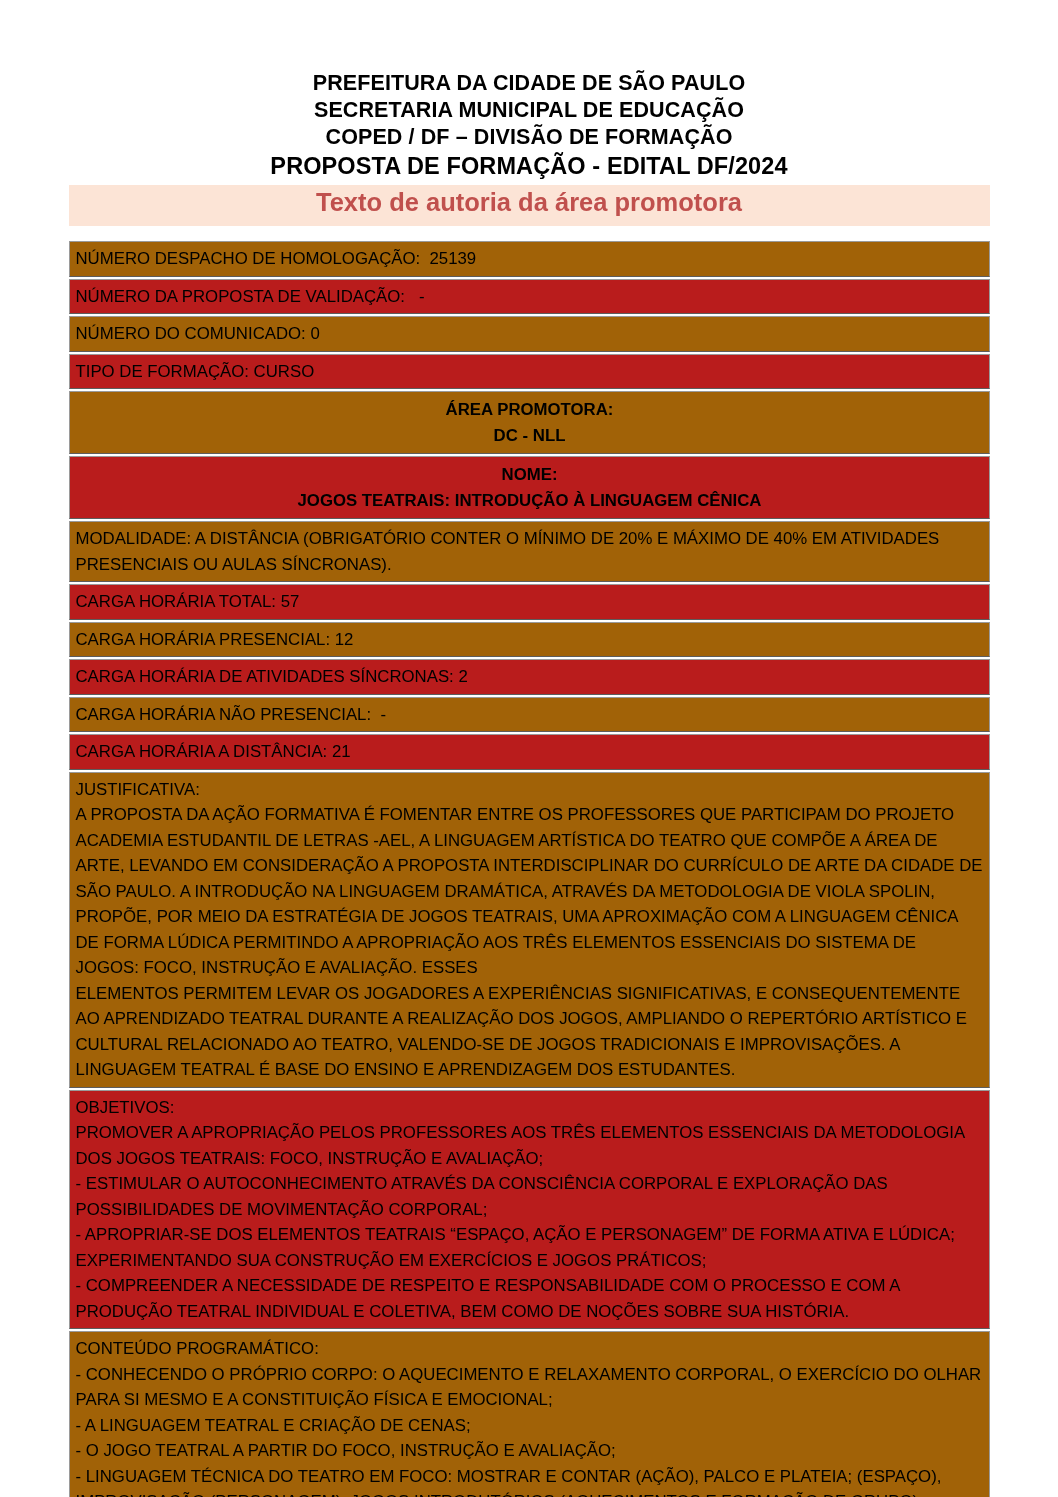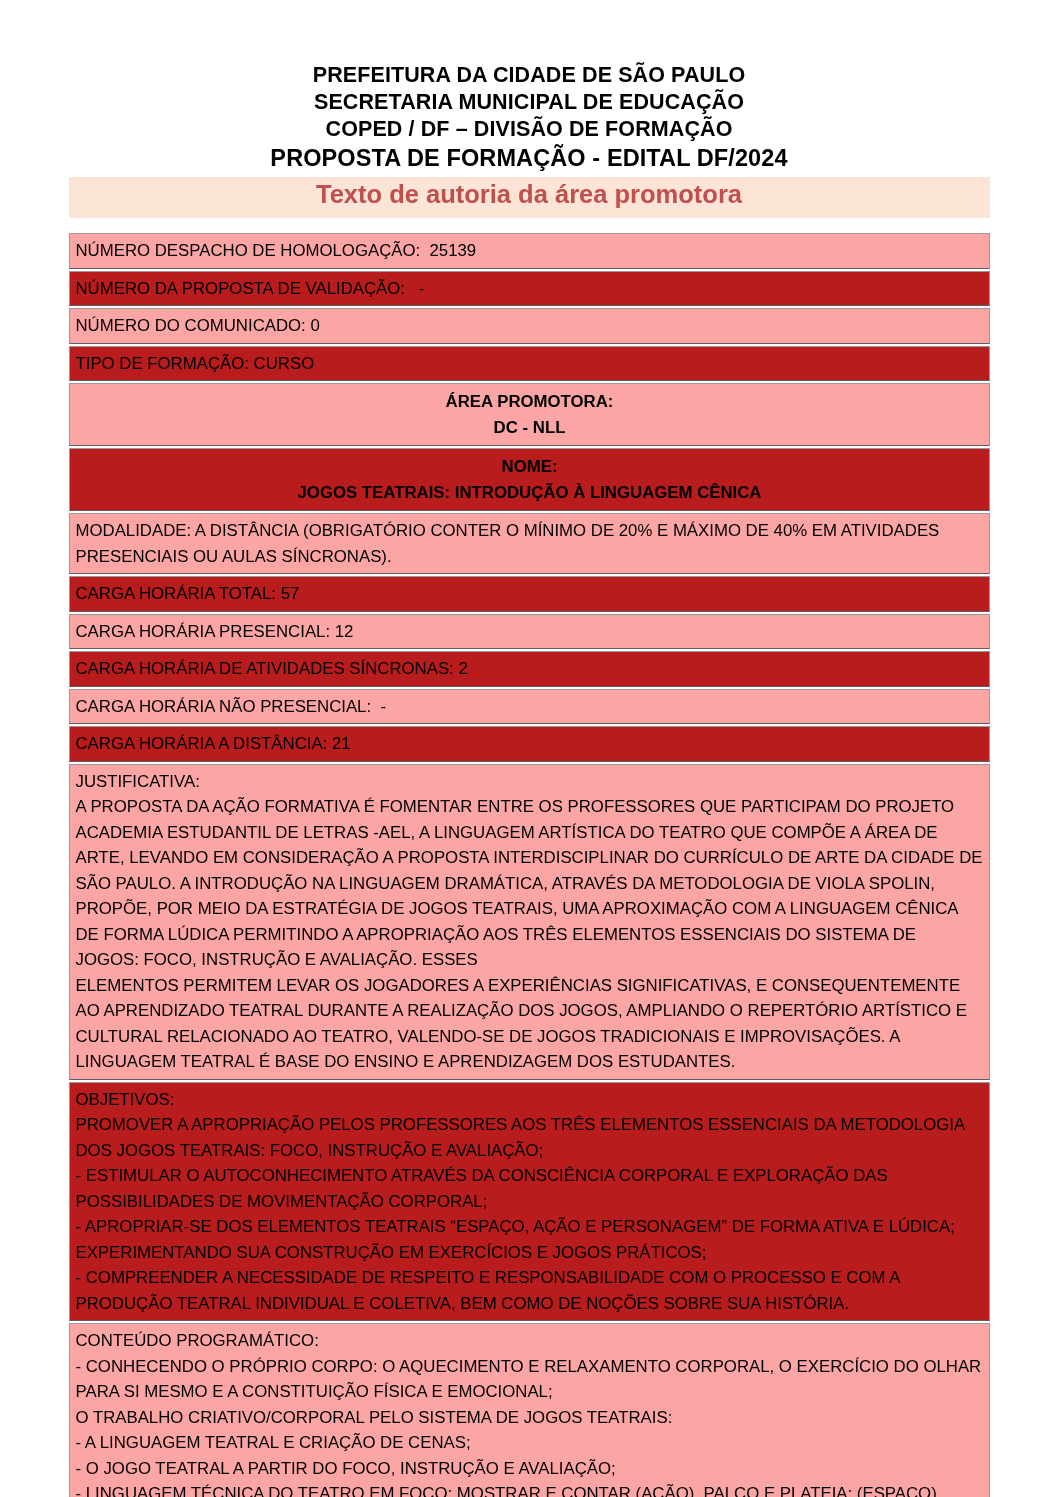--- a/index.html
+++ b/index.html
@@ -13,21 +13,21 @@
     height: 1497px;
     font-family: "Liberation Sans", sans-serif;
     color: #000000;
     overflow: hidden;
   }
   .page {
     position: relative;
     width: 1058px;
     height: 1497px;
     box-sizing: border-box;
-    padding: 4px;
+    padding: 12px;
   }
 
   
   .doc-header {
     padding-top: 58px;
     text-align: center;
   }
   .doc-header .hline {
     font-size: 21.5px;
     font-weight: bold;
@@ -44,21 +44,21 @@
   .tbl {
     margin: 4px auto 0 auto;
     width: 921px;
     border-collapse: separate;
   }
   .row {
     box-sizing: border-box;
     width: 921px;
     border: 1px solid #9a9a9a;
     border-bottom: 1px solid #5d5d5d;
-    background: #fca5a5;
+    background: #a16207;
     padding: 4px 5px 4px 6px;
     margin-bottom: 2px;
   }
   .row.shade { background: #b91c1c; }
   .row.titlebar {
     background: #FCE4D6;
     border: none;
     padding: 0 0 7px 0;
     margin-bottom: 15px;
     text-align: center;
@@ -156,21 +156,20 @@
       <div class="line">OBJETIVOS:</div>
       <div class="line">PROMOVER A APROPRIAÇÃO PELOS PROFESSORES AOS TRÊS ELEMENTOS ESSENCIAIS DA METODOLOGIA DOS JOGOS TEATRAIS: FOCO, INSTRUÇÃO E AVALIAÇÃO;</div>
       <div class="line">- ESTIMULAR O AUTOCONHECIMENTO ATRAVÉS DA CONSCIÊNCIA CORPORAL E EXPLORAÇÃO DAS POSSIBILIDADES DE MOVIMENTAÇÃO CORPORAL;</div>
       <div class="line">- APROPRIAR-SE DOS ELEMENTOS TEATRAIS “ESPAÇO, AÇÃO E PERSONAGEM” DE FORMA ATIVA E LÚDICA; EXPERIMENTANDO SUA CONSTRUÇÃO EM EXERCÍCIOS E JOGOS PRÁTICOS;</div>
       <div class="line">- COMPREENDER A NECESSIDADE DE RESPEITO E RESPONSABILIDADE COM O PROCESSO E COM A PRODUÇÃO TEATRAL INDIVIDUAL E COLETIVA, BEM COMO DE NOÇÕES SOBRE SUA HISTÓRIA.</div>
     </div>
 
     <div class="row">
       <div class="line">CONTEÚDO PROGRAMÁTICO:</div>
       <div class="line">- CONHECENDO O PRÓPRIO CORPO: O AQUECIMENTO E RELAXAMENTO CORPORAL, O EXERCÍCIO DO OLHAR PARA SI MESMO E A CONSTITUIÇÃO FÍSICA E EMOCIONAL;</div>
-      <div class="line">O TRABALHO CRIATIVO/CORPORAL PELO SISTEMA DE JOGOS TEATRAIS:</div>
       <div class="line">- A LINGUAGEM TEATRAL E CRIAÇÃO DE CENAS;</div>
       <div class="line">- O JOGO TEATRAL A PARTIR DO FOCO, INSTRUÇÃO E AVALIAÇÃO;</div>
       <div class="line">- LINGUAGEM TÉCNICA DO TEATRO EM FOCO: MOSTRAR E CONTAR (AÇÃO), PALCO E PLATEIA; (ESPAÇO), IMPROVISAÇÃO (PERSONAGEM), JOGOS INTRODUTÓRIOS (AQUECIMENTOS E FORMAÇÃO DE GRUPO);</div>
 
     </div>
 
   </div>
 </div>
 
 </body></html>

